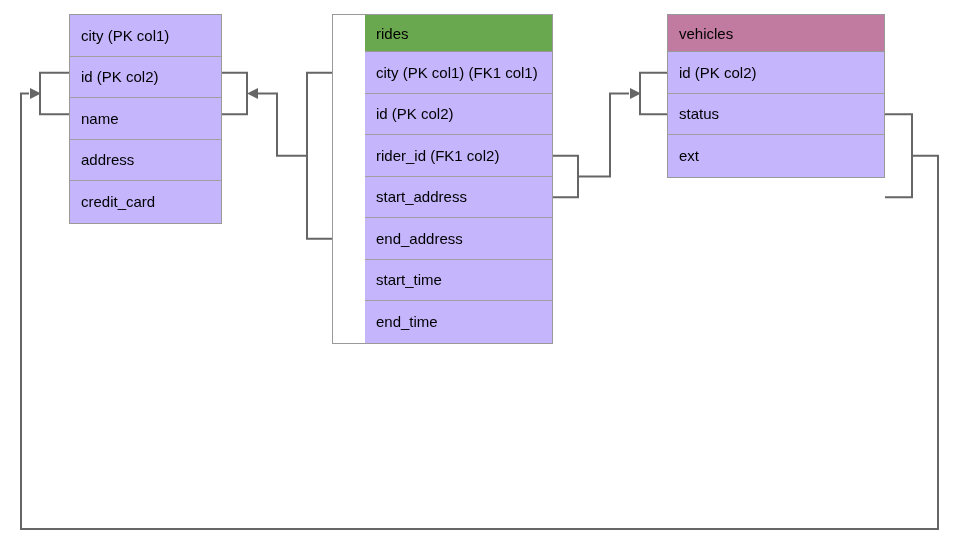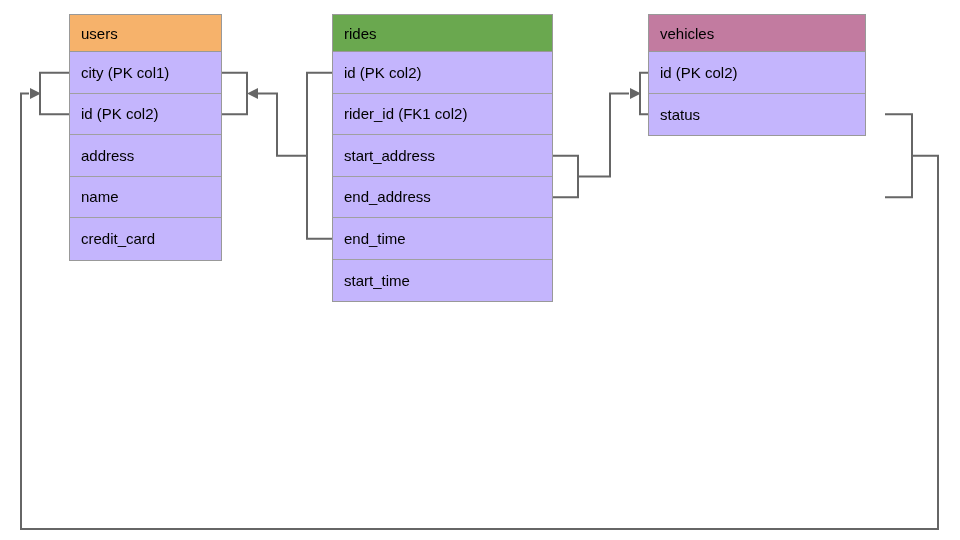--- a/index.html
+++ b/index.html
@@ -1,22 +1,22 @@
 <!DOCTYPE html>
 <html><head>
 <meta charset="utf-8">
 <style>
   html,body{margin:0;padding:0;background:#ffffff;width:960px;height:540px;overflow:hidden;}
   body{font-family:"Liberation Sans","DejaVu Sans",sans-serif;}
   .canvas{position:relative;width:960px;height:540px;background:#ffffff;}
   svg.connectors{position:absolute;left:0;top:0;width:960px;height:540px;pointer-events:none;}
   .etable{position:absolute;background:#ffffff;border:1px solid #999999;box-sizing:border-box;}
   .t-users{left:69px;top:14px;width:153px;}
-  .t-rides{left:332px;top:14px;width:221px;}
-  .t-vehicles{left:648px;top:14px;width:218px;}
+  .t-rides{left:332px;top:14px;width:221px;padding-left:32px;}
+  .t-vehicles{left:667px;top:14px;width:218px;}
   .thead{height:37px;border-bottom:1px solid #999999;display:flex;align-items:center;
          padding-left:11px;font-size:15px;color:#000;box-sizing:border-box;}
   .row{height:41.5px;border-bottom:1px solid #a0a0a0;display:flex;align-items:center;
        padding-left:11px;font-size:15px;color:#000;box-sizing:border-box;background:#c4b5fd;
        white-space:nowrap;overflow:hidden;}
   .row:last-child{border-bottom:none;}
 </style>
 </head>
 <body>
 
@@ -38,43 +38,44 @@
       <polyline points="912,155.75 938,155.75 938,529 21,529 21,93.5 29,93.5"></polyline>
     </g>
     <g fill="#666666" stroke="none">
       <polygon points="247,93.5 258,88 258,99"></polygon>
       <polygon points="641,93.5 630,88 630,99"></polygon>
       <polygon points="41,93.5 30,88 30,99"></polygon>
     </g>
   </svg>
 
   <div class="etable t-users">
-    <div class="thead" style="background: rgb(246, 178, 107);">users</div>
     <div class="rows">
         <div class="row">city (PK col1)</div>
         <div class="row">id (PK col2)</div>
+        <div class="row">name</div>
         <div class="row">address</div>
-        <div class="row">name</div>
         <div class="row">credit_card</div>
       </div>
   </div>
 
   <div class="etable t-rides">
     <div class="thead" style="background: rgb(106, 168, 79);">rides</div>
     <div class="rows">
+        <div class="row">city (PK col1) (FK1 col1)</div>
         <div class="row">id (PK col2)</div>
         <div class="row">rider_id (FK1 col2)</div>
         <div class="row">start_address</div>
         <div class="row">end_address</div>
+        <div class="row">start_time</div>
         <div class="row">end_time</div>
-        <div class="row">start_time</div>
       </div>
   </div>
 
   <div class="etable t-vehicles">
     <div class="thead" style="background: rgb(194, 123, 160);">vehicles</div>
     <div class="rows">
         <div class="row">id (PK col2)</div>
         <div class="row">status</div>
+        <div class="row">ext</div>
       </div>
   </div>
 
 </div>
 
 </body></html>

